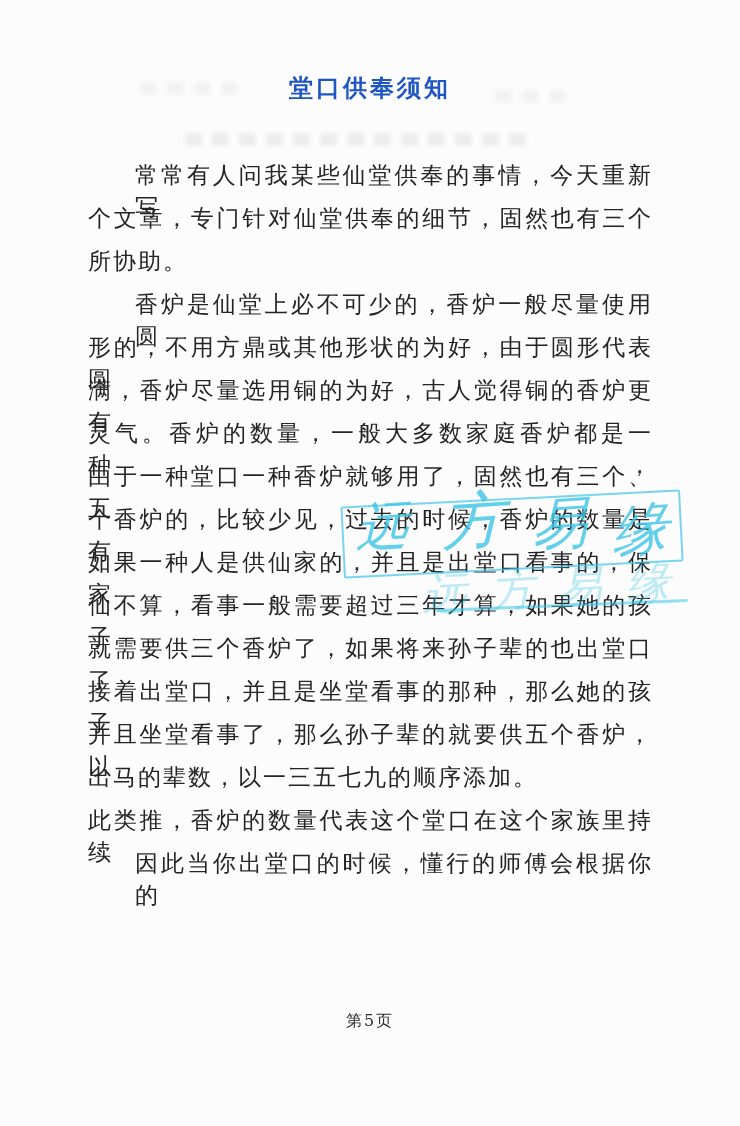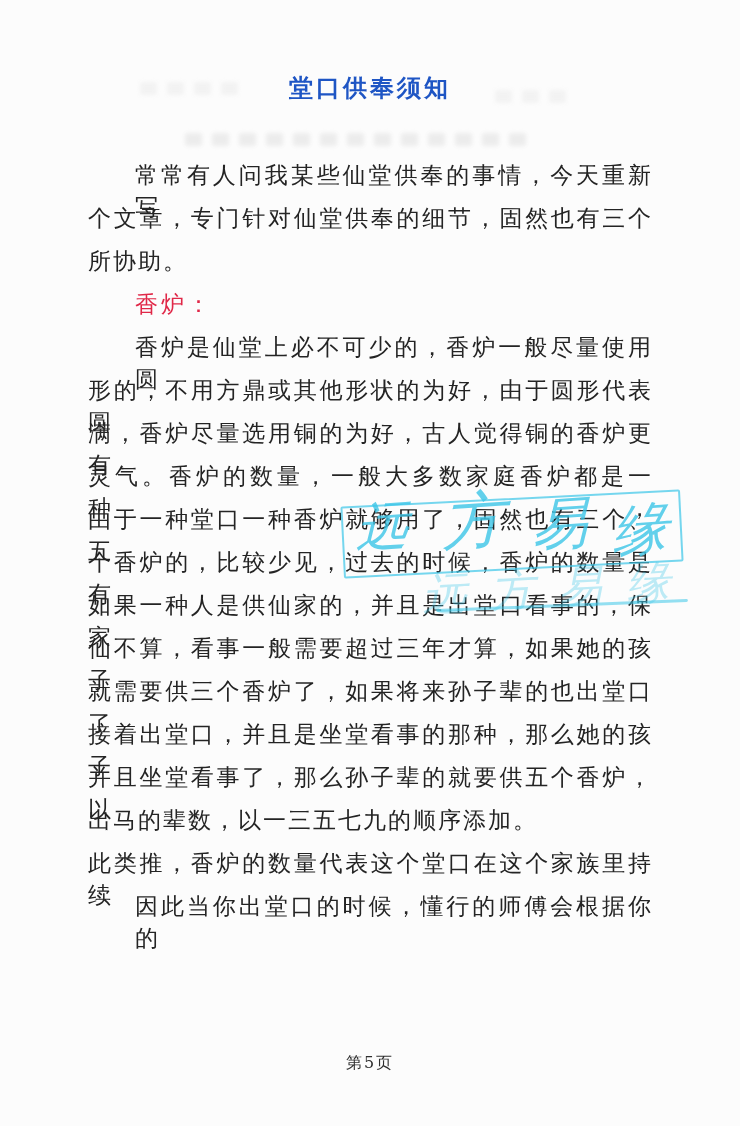--- a/index.html
+++ b/index.html
@@ -76,21 +76,21 @@
     white-space:nowrap;
   }
   .wm-underline{
     position:absolute;left:106px;top:126px;width:252px;height:3px;
     background:var(--watermark-cyan,#3cc6e8);
     transform:rotate(-2.3deg);
     opacity:.55;border-radius:2px;
   }
   
   .page-footer{
-    position:absolute;top:1053px;left:0;width:100%;
+    position:absolute;top:1011px;left:0;width:100%;
     text-align:center;
     font-size:16px;letter-spacing:2px;
     color:var(--footer-ink,#2e2e2e);
   }
 </style>
 </head>
 <body>
 
 <div class="page">
 
@@ -120,21 +120,20 @@
       <i></i>
       <i></i>
   </div>
 
   <div class="doc-title">堂口供奉须知</div>
 
   <div class="body-text">
       <div class="line stretch indent">常常有人问我某些仙堂供奉的事情，今天重新写</div>
       <div class="line stretch">个文章，专门针对仙堂供奉的细节，固然也有三个</div>
       <div class="line">所协助。</div>
-      <div class="line indent heading">香炉：</div>
       <div class="line stretch indent">香炉是仙堂上必不可少的，香炉一般尽量使用圆</div>
       <div class="line stretch">形的，不用方鼎或其他形状的为好，由于圆形代表圆</div>
       <div class="line stretch">满，香炉尽量选用铜的为好，古人觉得铜的香炉更有</div>
       <div class="line stretch">灵气。香炉的数量，一般大多数家庭香炉都是一种，</div>
       <div class="line stretch">由于一种堂口一种香炉就够用了，固然也有三个、五</div>
       <div class="line stretch">个香炉的，比较少见，过去的时候，香炉的数量是有</div>
       <div class="line stretch">如果一种人是供仙家的，并且是出堂口看事的，保家</div>
       <div class="line stretch">仙不算，看事一般需要超过三年才算，如果她的孩子</div>
       <div class="line stretch">就需要供三个香炉了，如果将来孙子辈的也出堂口了</div>
       <div class="line stretch">接着出堂口，并且是坐堂看事的那种，那么她的孩子</div>

